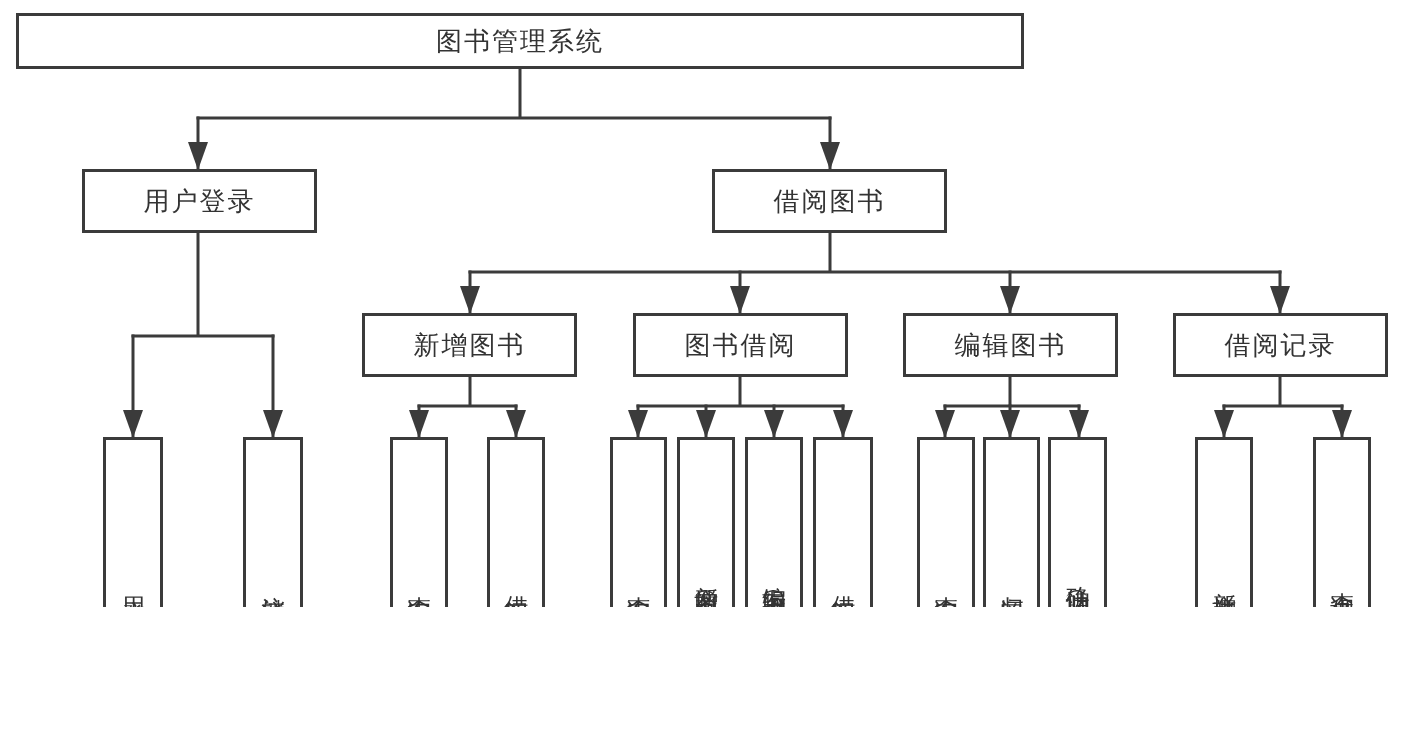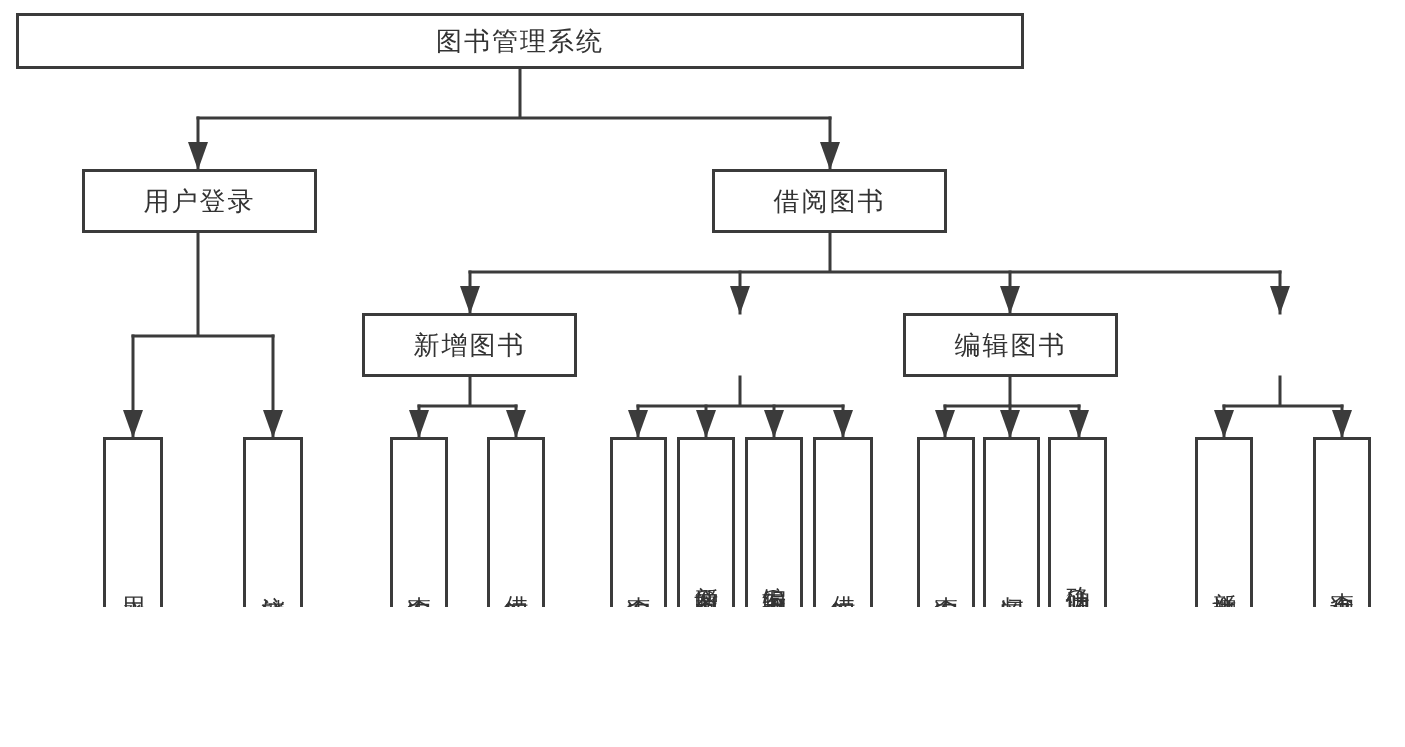--- a/index.html
+++ b/index.html
@@ -100,22 +100,28 @@
   <div class="node h" style="left:82px;top:169px;width:235px;height:64px">
     <span class="lbl">用户登录</span>
   </div>
   <div class="node h" style="left:712px;top:169px;width:235px;height:64px">
     <span class="lbl">借阅图书</span>
   </div>
 
   <div class="node h" style="left:362px;top:313px;width:215px;height:64px">
     <span class="lbl">新增图书</span>
   </div>
+  <div class="node h" style="left:633px;top:313px;width:215px;height:64px">
+    <span class="lbl">图书借阅</span>
+  </div>
   <div class="node h" style="left:903px;top:313px;width:215px;height:64px">
     <span class="lbl">编辑图书</span>
+  </div>
+  <div class="node h" style="left:1173px;top:313px;width:215px;height:64px">
+    <span class="lbl">借阅记录</span>
   </div>
 
   <div class="node v" style="left:103px;width:60px">
     <span class="vlbl">用户登录</span>
   </div>
   <div class="node v" style="left:243px;width:60px">
     <span class="vlbl">注销登录</span>
   </div>
 
   <div class="node v" style="left:390px;width:58px">

